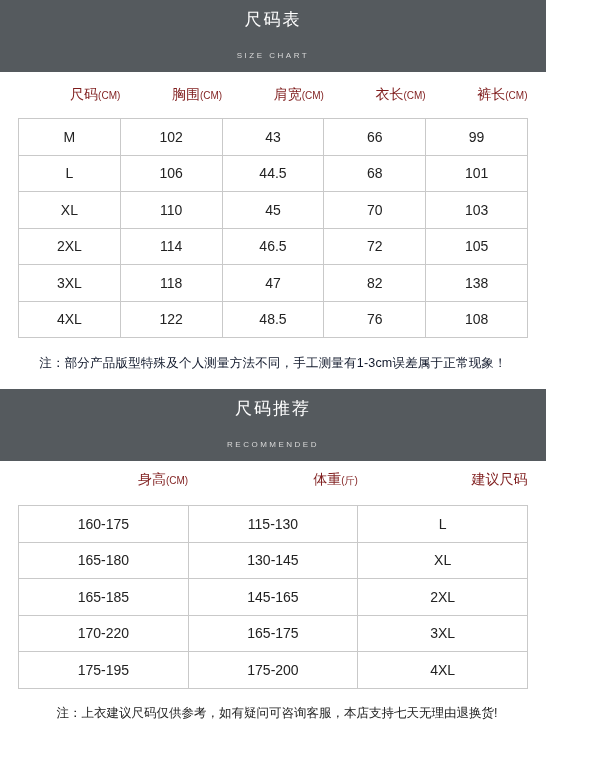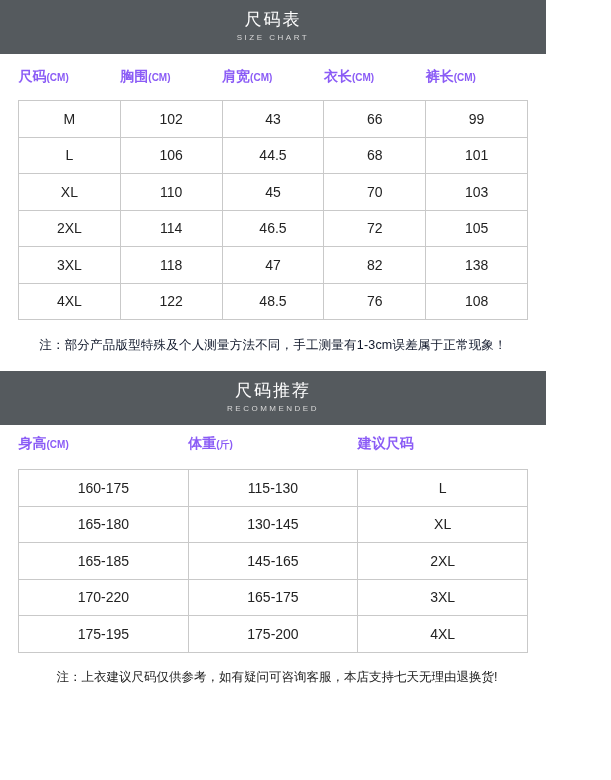--- a/index.html
+++ b/index.html
@@ -32,39 +32,39 @@
     font-size: 17px;
     letter-spacing: 2px;
     line-height: 22px;
     font-weight: normal;
   }
   .banner .subtitle {
     font-size: 8px;
     letter-spacing: 2.5px;
     line-height: 12px;
     color: #d9d9d9;
-    margin-top: 1px;
+    margin-top: 19px;
   }
 
   
   .tbl-wrap {
     padding: 0 18px;
     box-sizing: border-box;
   }
   table.sz {
     width: 100%;
     border-collapse: collapse;
     table-layout: fixed;
   }
   table.sz th {
-    font-weight: bold;
+    font-weight: normal;
     font-size: 14px;
-    color: #8b5cf6;
+    color: #7f1d1d;
     padding: 13px 0 12px 0;
-    text-align: left;
+    text-align: right;
     border: none;
   }
   table.sz th .unit {
     font-size: 10px;
     vertical-align: baseline;
   }
   table.sz td {
     border: 1px solid #c9c9c9;
     text-align: center;
     font-size: 14px;

